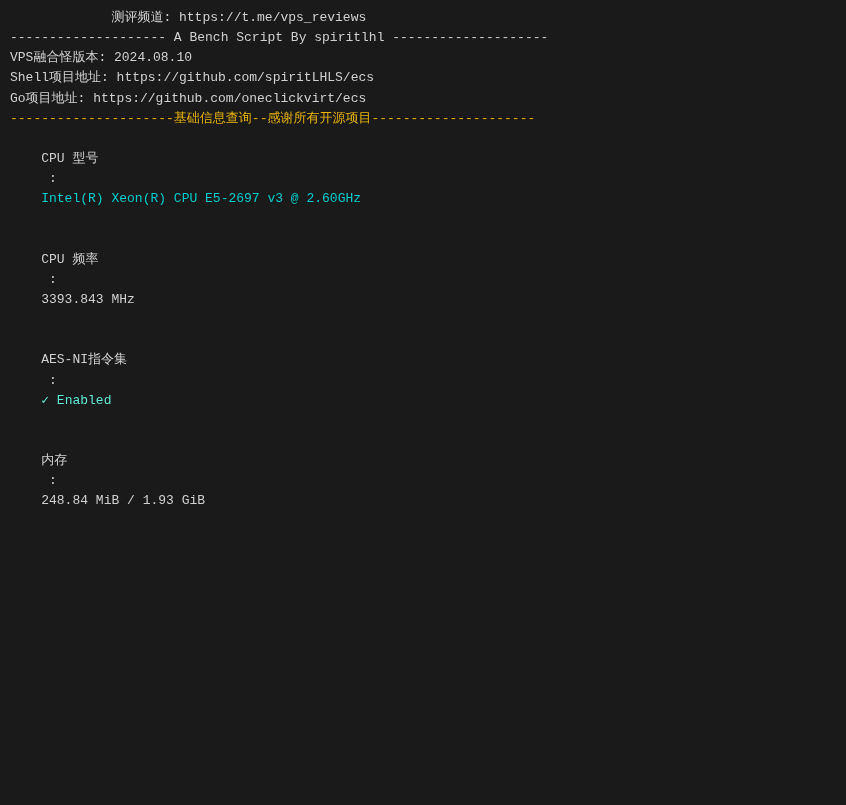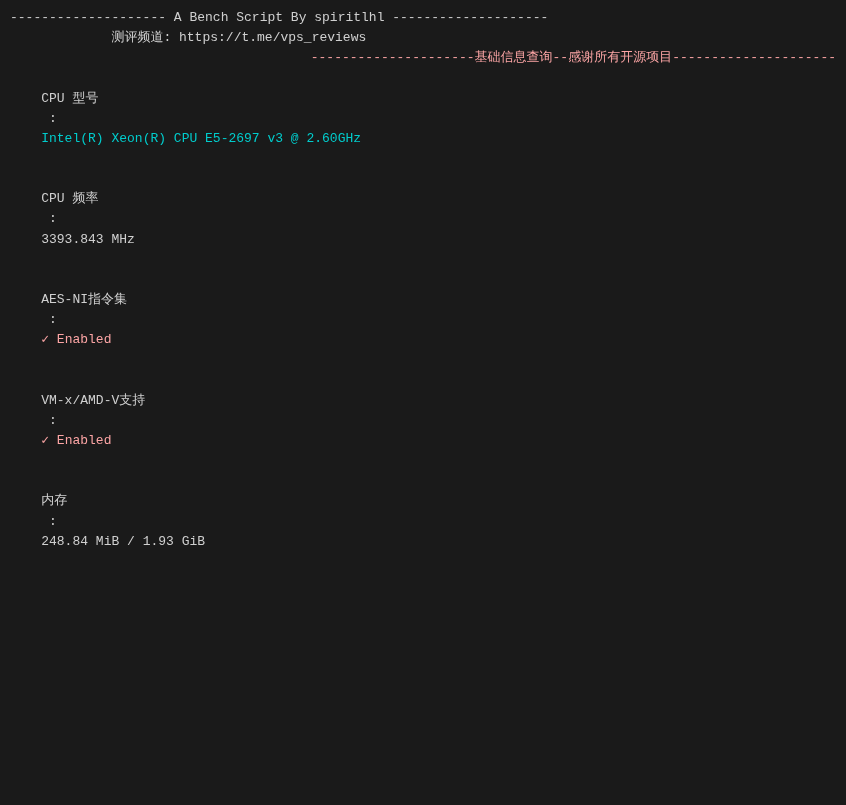--- a/index.html
+++ b/index.html
@@ -14,59 +14,56 @@
       font-size: 13px;
       line-height: 1.55;
       padding: 8px 10px;
       width: 846px;
       min-height: 805px;
     }
     .line {
       white-space: pre;
     }
     .highlight-green {
-      color: #fca5a5;
+      color: #5eead4;
     }
     .highlight-cyan {
       color: #00cccc;
     }
     .section-header {
-      color: #fca5a5;
-      text-align: right;
+      color: #eab308;
     }
   </style>
 </head>
 <body>
 
 <div>
 
+  <div class="line">             测评频道: https://t.me/vps_reviews</div>
   <div class="line">-------------------- A Bench Script By spiritlhl --------------------</div>
-  <div class="line">             测评频道: https://t.me/vps_reviews</div>
+  <div class="line">VPS融合怪版本: 2024.08.10</div>
+  <div class="line">Shell项目地址: https://github.com/spiritLHLS/ecs</div>
+  <div class="line">Go项目地址: https://github.com/oneclickvirt/ecs</div>
 
   <div class="line section-header">---------------------基础信息查询--感谢所有开源项目---------------------</div>
 
   <div class="line">
     <span>CPU 型号         </span>
     <span> : </span>
     <span class="highlight-cyan">Intel(R) Xeon(R) CPU E5-2697 v3 @ 2.60GHz</span>
   </div>
   <div class="line">
     <span>CPU 频率         </span>
     <span> : </span>
     <span>3393.843 MHz</span>
   </div>
   <div class="line">
     <span>AES-NI指令集     </span>
     <span> : </span>
     <span class="highlight-green">✓ Enabled</span>
   </div>
   <div class="line">
-    <span>VM-x/AMD-V支持   </span>
-    <span> : </span>
-    <span class="highlight-green">✓ Enabled</span>
-  </div>
-  <div class="line">
     <span>内存             </span>
     <span> : </span>
     <span>248.84 MiB / 1.93 GiB</span>
   </div>
 
 </div>
 
 </body></html>

